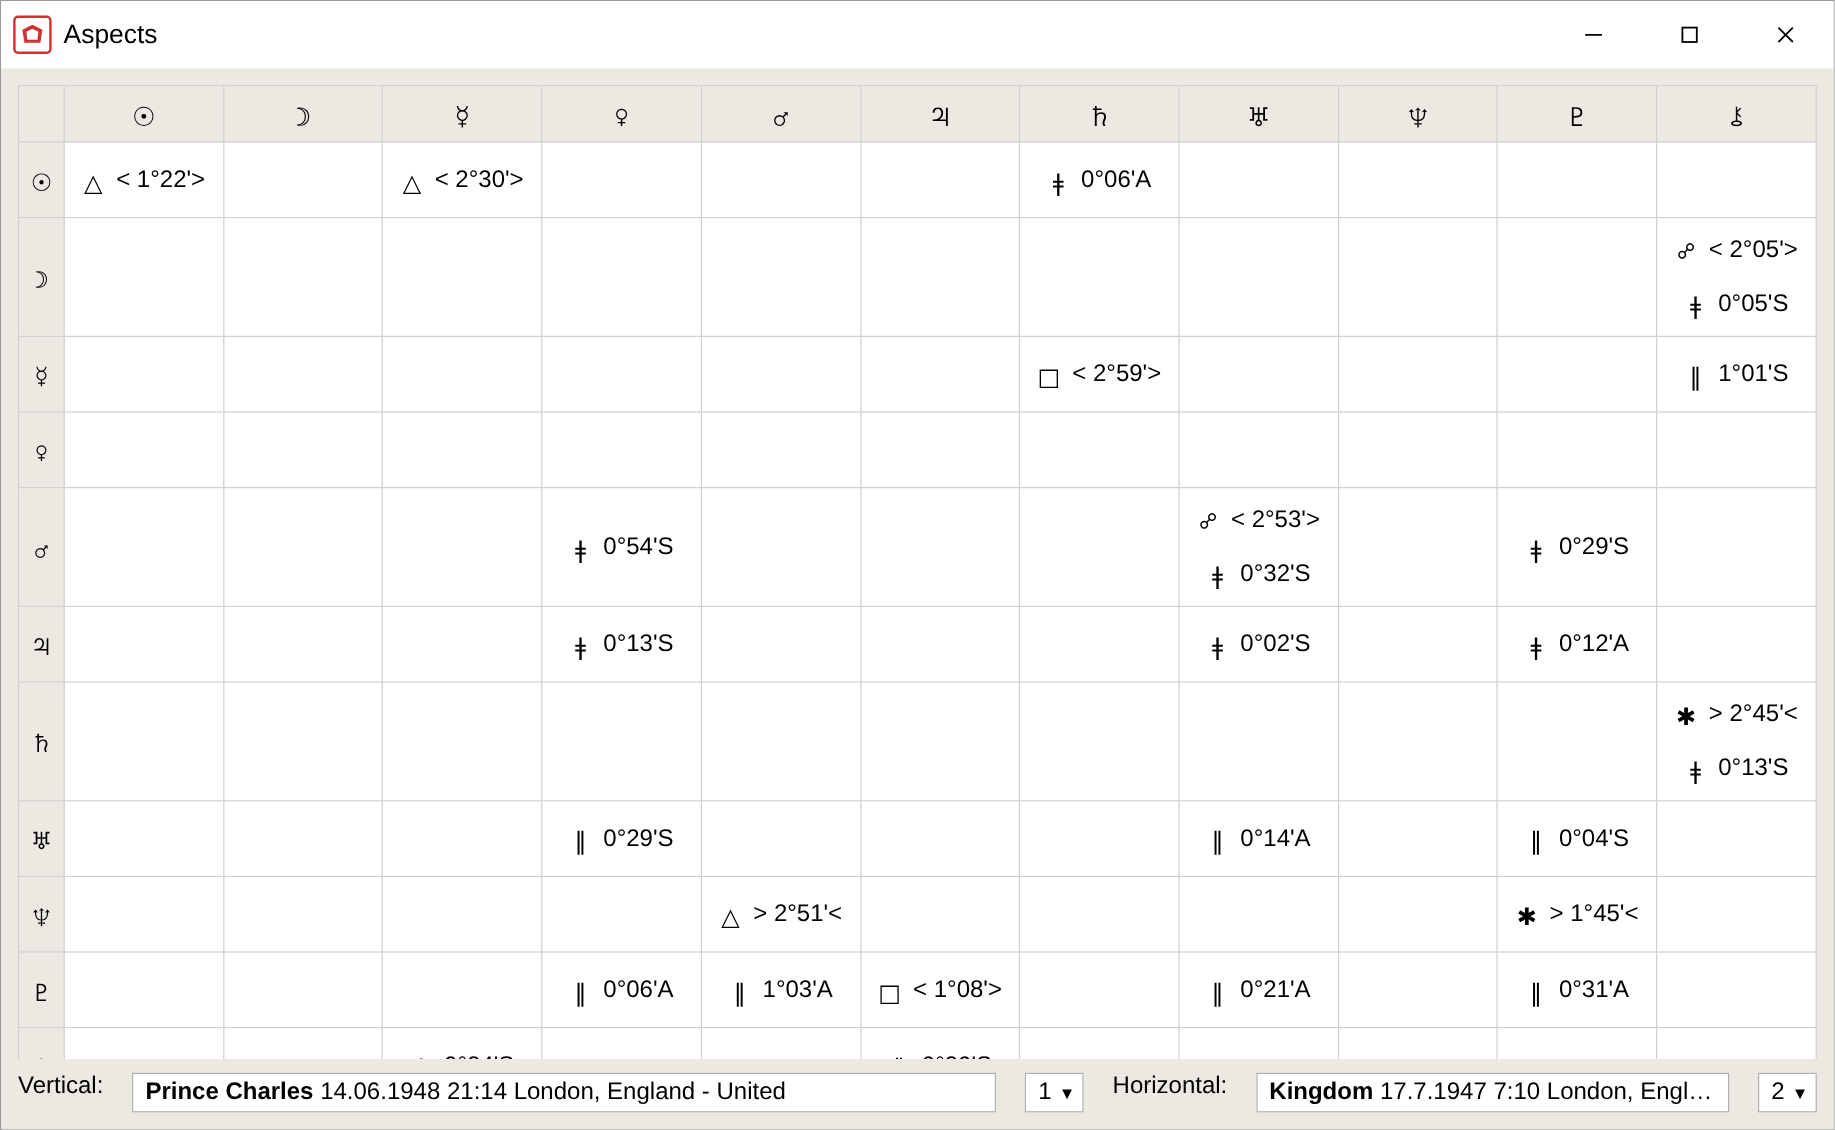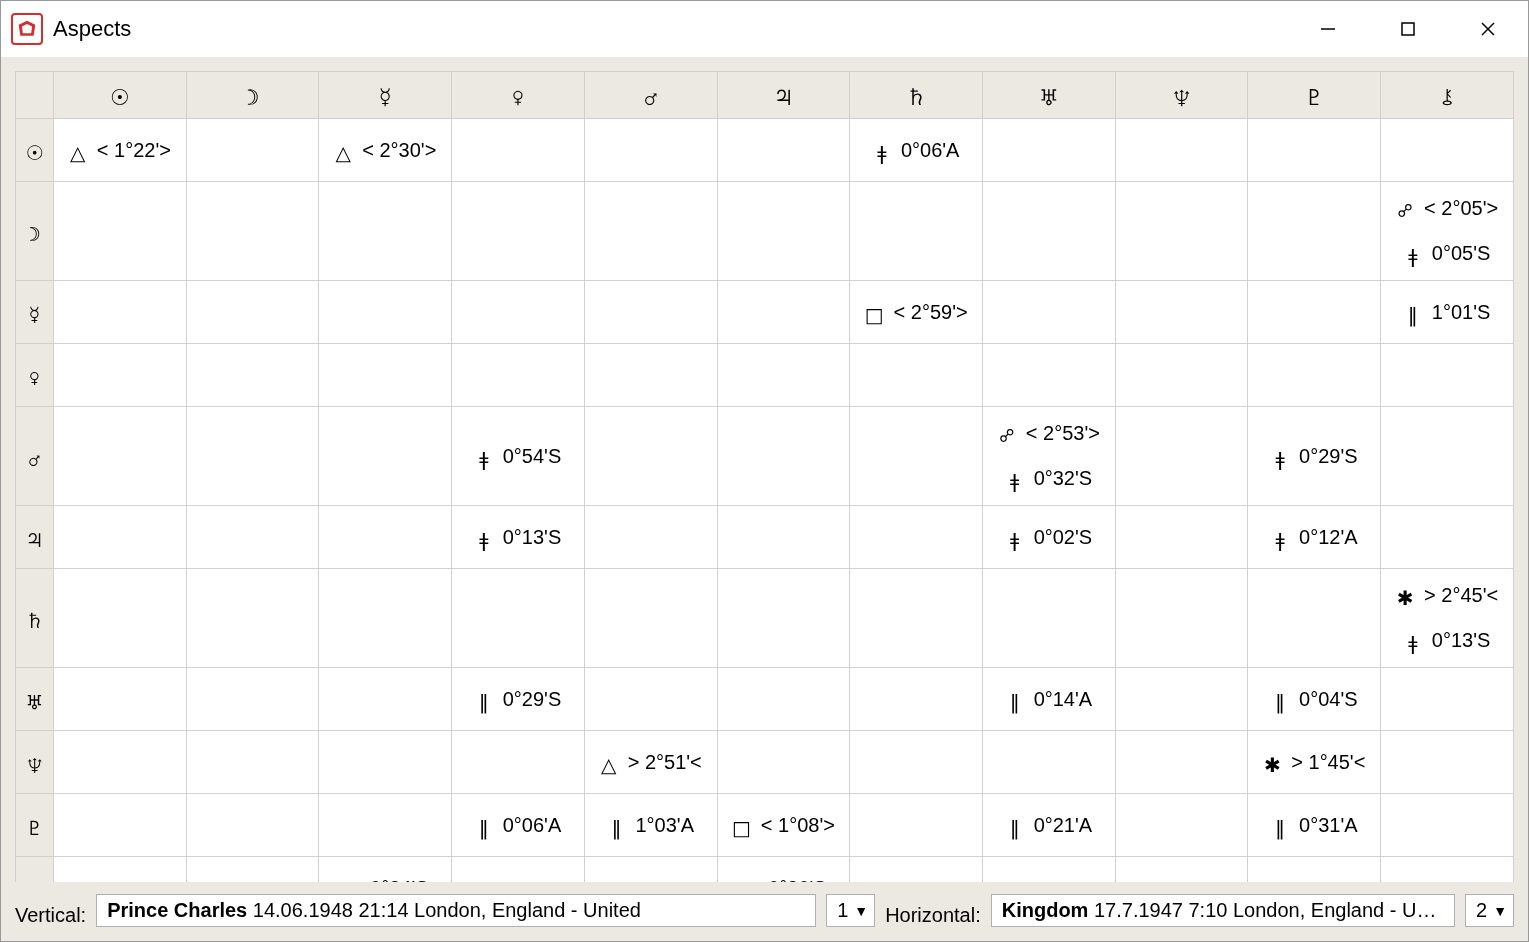--- a/index.html
+++ b/index.html
@@ -106,22 +106,22 @@
     font-feature-settings: "tnum";
   }
   .cell-line .sym {
     display: inline-block;
     min-width: 18px;
     text-align: center;
   }
 
   .statusbar {
     display: flex;
-    align-items: flex-end;
-    gap: 10px;
+    align-items: flex-start;
+    gap: 24px;
     margin-top: 12px;
     font-size: 20px;
   }
   .statusbar .label { white-space: nowrap; }
   .statusbar .infobox {
     border: 1px solid #b0b0b0;
     background: #fff;
     padding: 4px 10px;
     white-space: nowrap;
     overflow: hidden;

